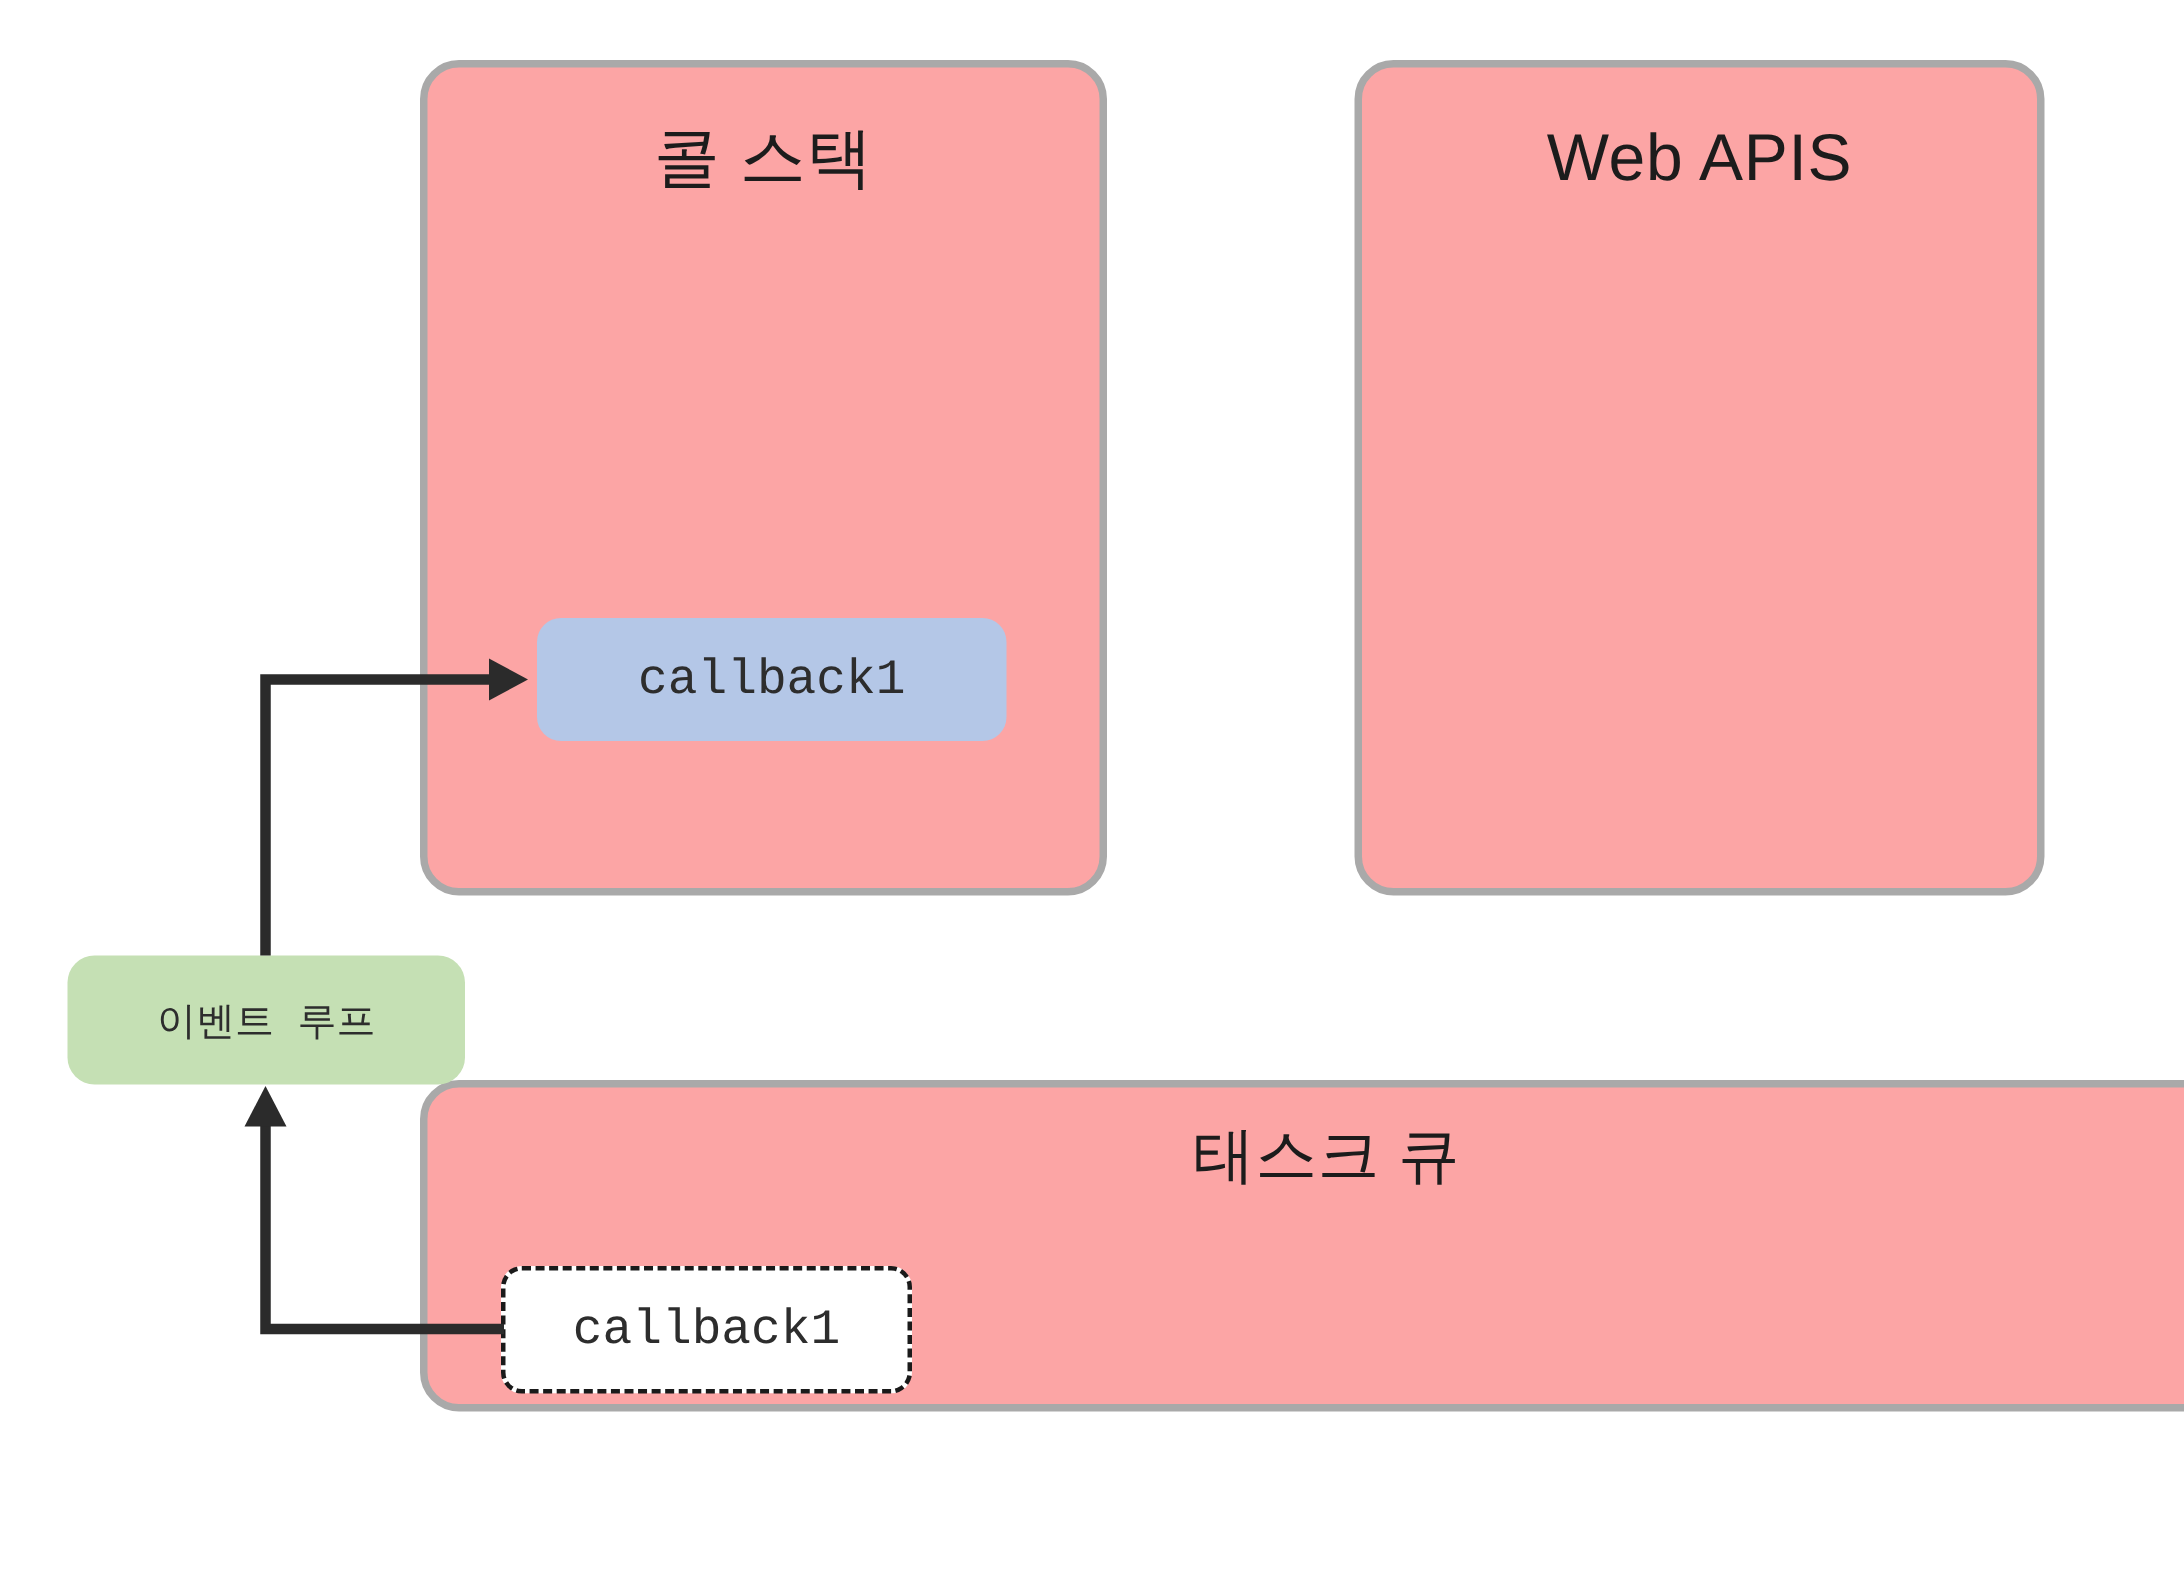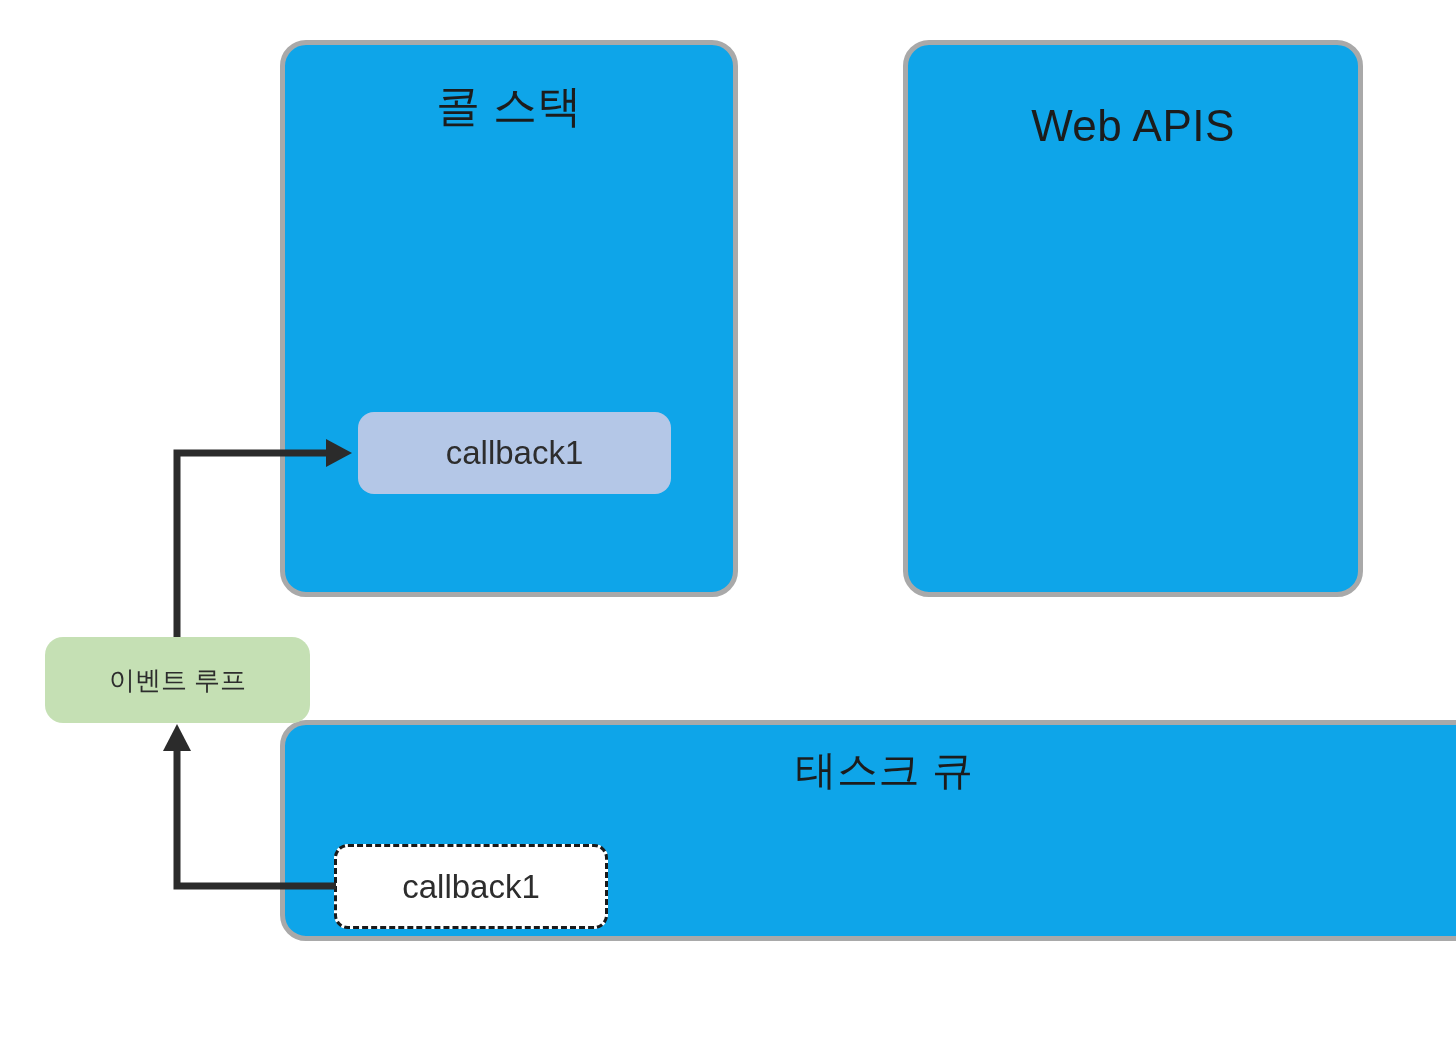--- a/index.html
+++ b/index.html
@@ -17,46 +17,47 @@
     --panel-border: #a9a9a9;
     --callback-fill: #b4c7e7;
     --event-loop-fill: #c5e0b4;
     --arrow: #2b2b2b;
     --text: #1c1c1c;
   }
   .panel {
     position: absolute;
     border: 5px solid var(--panel-border);
     border-radius: 26px;
-    background: #0ea5e9;
+    background: #fca5a5;
     box-sizing: border-box;
   }
   .panel-title {
     display: block;
     text-align: center;
     color: var(--text);
     font-size: 44px;
     line-height: 1.15;
     letter-spacing: 0.5px;
   }
   #call-stack   { left: 280px;  top: 40px;  width: 458px;  height: 557px; }
   #web-apis     { left: 903px;  top: 40px;  width: 460px;  height: 557px; }
   #task-queue   { left: 280px;  top: 720px; width: 1209px; height: 221px; }
   #call-stack .panel-title { padding-top: 36px; }
-  #web-apis   .panel-title { padding-top: 56px; }
+  #web-apis   .panel-title { padding-top: 36px; }
   #task-queue .panel-title { padding-top: 22px; font-size: 41px; }
 
   .chip {
     position: absolute;
     display: flex;
     align-items: center;
     justify-content: center;
     box-sizing: border-box;
     color: #2d2d2d;
     font-size: 33px;
+    font-family: Liberation Mono, monospace;
   }
   #callback1-stack {
     left: 358px; top: 412px; width: 313px; height: 82px;
     background: var(--callback-fill);
     border-radius: 16px;
   }
   #event-loop {
     left: 45px; top: 637px; width: 265px; height: 86px;
     background: var(--event-loop-fill);
     border-radius: 18px;

